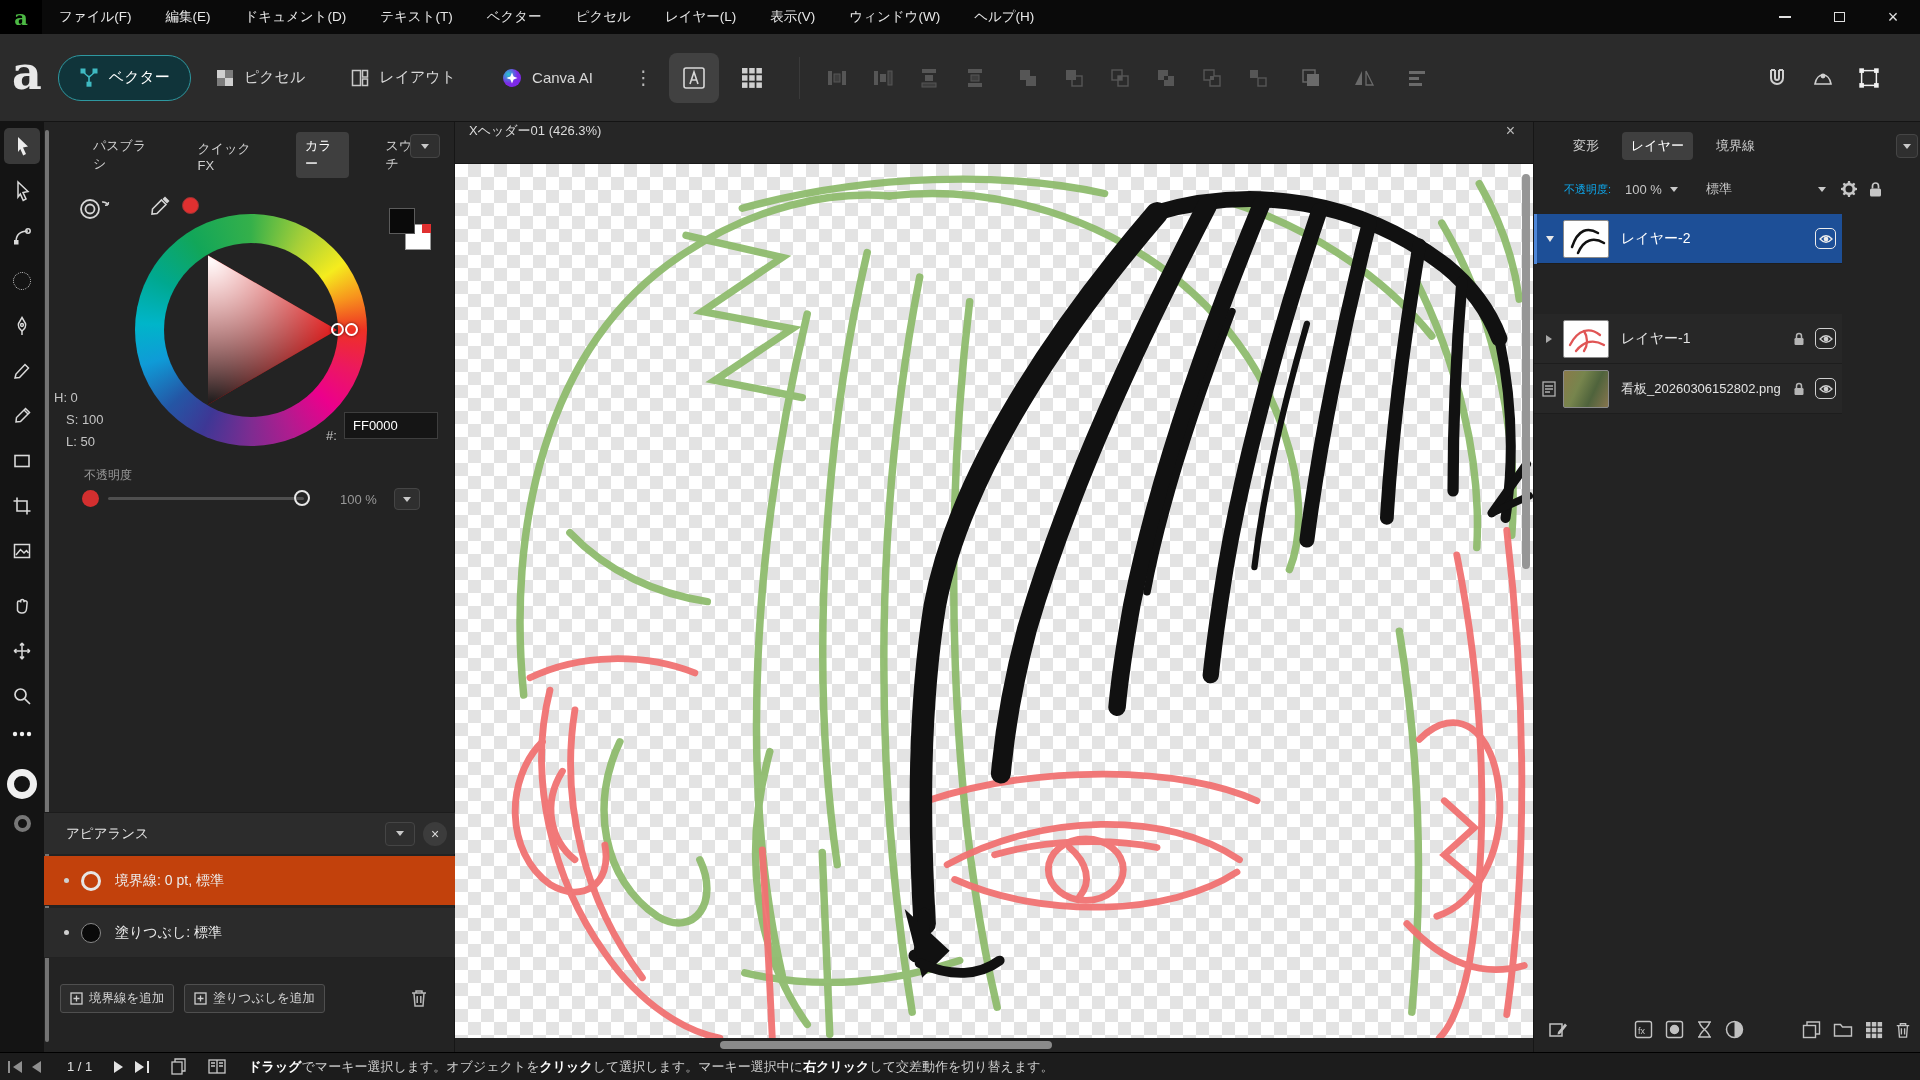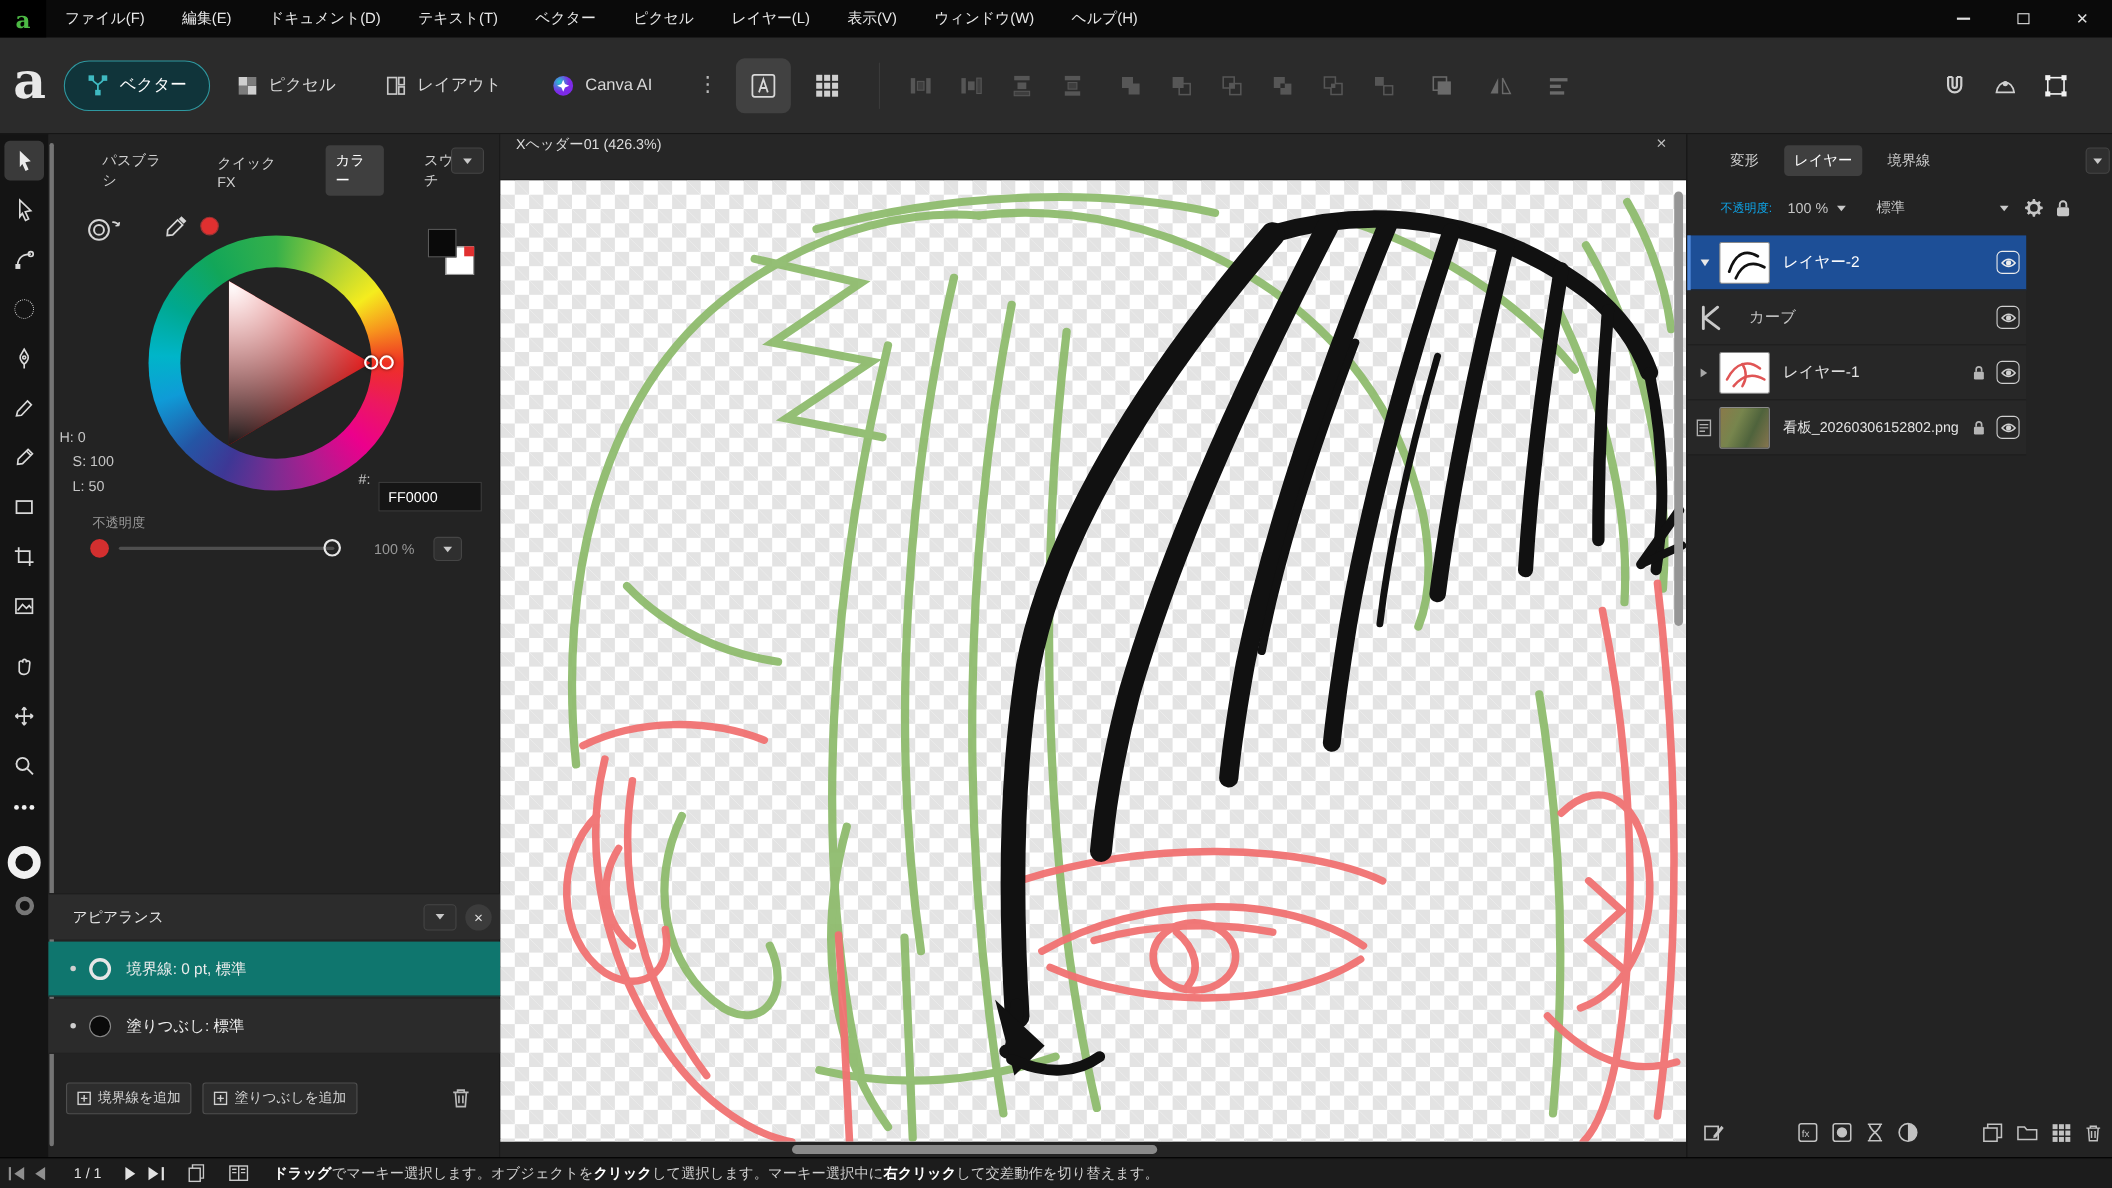--- a/index.html
+++ b/index.html
@@ -439,39 +439,39 @@
     <div class="a wheel-hole"></div>
   </div>
   <div class="a wheel-tri"></div>
   <div class="a marker" style="left:287px;top:201px"></div>
   <div class="a marker" style="left:301px;top:201px"></div>
 
   <div class="a hsl" style="left:10px;top:268px">H: 0</div>
   <div class="a hsl" style="left:22px;top:290px">S: 100</div>
   <div class="a hsl" style="left:22px;top:312px">L: 50</div>
   <div class="a hsl" style="left:282px;top:306px">#:</div>
-  <input class="a hexbox" style="left: 300px; top: 316px;" value="FF0000">
+  <input class="a hexbox" style="left: 300px; top: 290px;" value="FF0000">
 
   <div class="a dimlbl" style="left:40px;top:345px">不透明度</div>
   <div class="a" style="left:38px;top:368px;width:17px;height:17px;border-radius:50%;background:#d32f2f"></div>
   <div class="a slider-track" style="left:64px;top:375px;width:196px"></div>
   <div class="a knob" style="left:250px;top:368px"></div>
   <div class="a dimlbl" style="left:296px;top:370px;font-size:13px">100 %</div>
   <div class="a chev-btn" style="left:350px;top:366px;width:26px;height:22px">
       <div class="chev-d"></div>
     </div>
 
   <div class="a app-header">
     <span style="margin-left:22px;font-size:13.5px;color:#e6e6e6">アピアランス</span>
     <div class="chev-btn" style="margin-left:auto">
         <div class="chev-d"></div>
       </div>
     <div style="width:24px;height:24px;border-radius:50%;background:#3c3c3c;color:#ddd;display:flex;align-items:center;justify-content:center;font-size:14px;margin:0 8px 0 8px">×</div>
   </div>
-  <div class="a app-row" style="top:734px;background:#0f766e">
+  <div class="a app-row" style="top:734px;background:#c2410c">
     <div class="bullet"></div>
     <div class="ring-sw"></div>
     <span class="app-text">境界線: 0 pt,  標準</span>
   </div>
   <div class="a app-row" style="top:786px;background:#2b2b2b">
     <div class="bullet"></div>
     <div class="fill-sw"></div>
     <span class="app-text">塗りつぶし:  標準</span>
   </div>
   <div class="a" style="left:16px;top:862px;display:flex;gap:10px;align-items:center">
@@ -619,34 +619,20 @@
       </div>
     <span class="lname" style="color:#fff">レイヤー-2</span>
     <div class="eyebox" style="border-color:#ececec">
       <svg width="14" height="10" viewBox="0 0 14 10" fill="none" stroke="#ececec" stroke-width="1.3">
           <path d="M1,5 Q7,-1.5 13,5 Q7,11.5 1,5 Z"></path>
           <circle cx="7" cy="5" r="1.7" fill="#ececec"></circle>
         </svg>
       </div>
   </div>
 
-  <div class="a lrow" style="top:142px">
-    <div style="width:30px;margin-left:8px">
-      <svg width="26" height="26" viewBox="0 0 24 24" fill="none" stroke="#c9c9c9" stroke-width="2.4" stroke-linecap="round">
-      <path d="M6,3 V21 M6,13 L18,3 M7,12 L19,21"></path>
-        </svg>
-      </div>
-    <span class="lname" style="color:#c4c4c4;margin-left:18px">カーブ</span>
-    <div class="eyebox">
-      <svg width="14" height="10" viewBox="0 0 14 10" fill="none" stroke="#cfcfcf" stroke-width="1.3">
-          <path d="M1,5 Q7,-1.5 13,5 Q7,11.5 1,5 Z"></path>
-          <circle cx="7" cy="5" r="1.7" fill="#cfcfcf"></circle>
-        </svg>
-      </div>
-  </div>
 
   <div class="a lrow" style="top:192px">
     <div style="width:29px;display:flex;justify-content:center">
         <div class="chev-r"></div>
       </div>
     <div class="thumb">
       <svg width="46" height="38" viewBox="0 0 46 38" fill="none" stroke="#e05555" stroke-width="2.3" stroke-linecap="round">
       <path d="M6,24 C14,8 26,6 36,14"></path>
           <path d="M12,30 C20,20 30,18 40,24"></path>
           <path d="M20,10 C24,16 24,24 20,30"></path>

